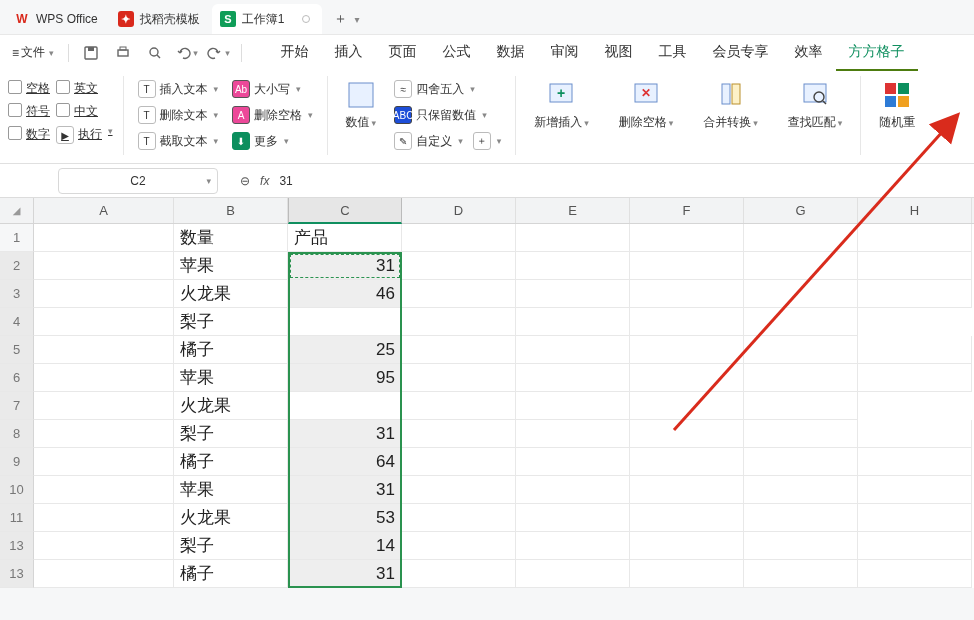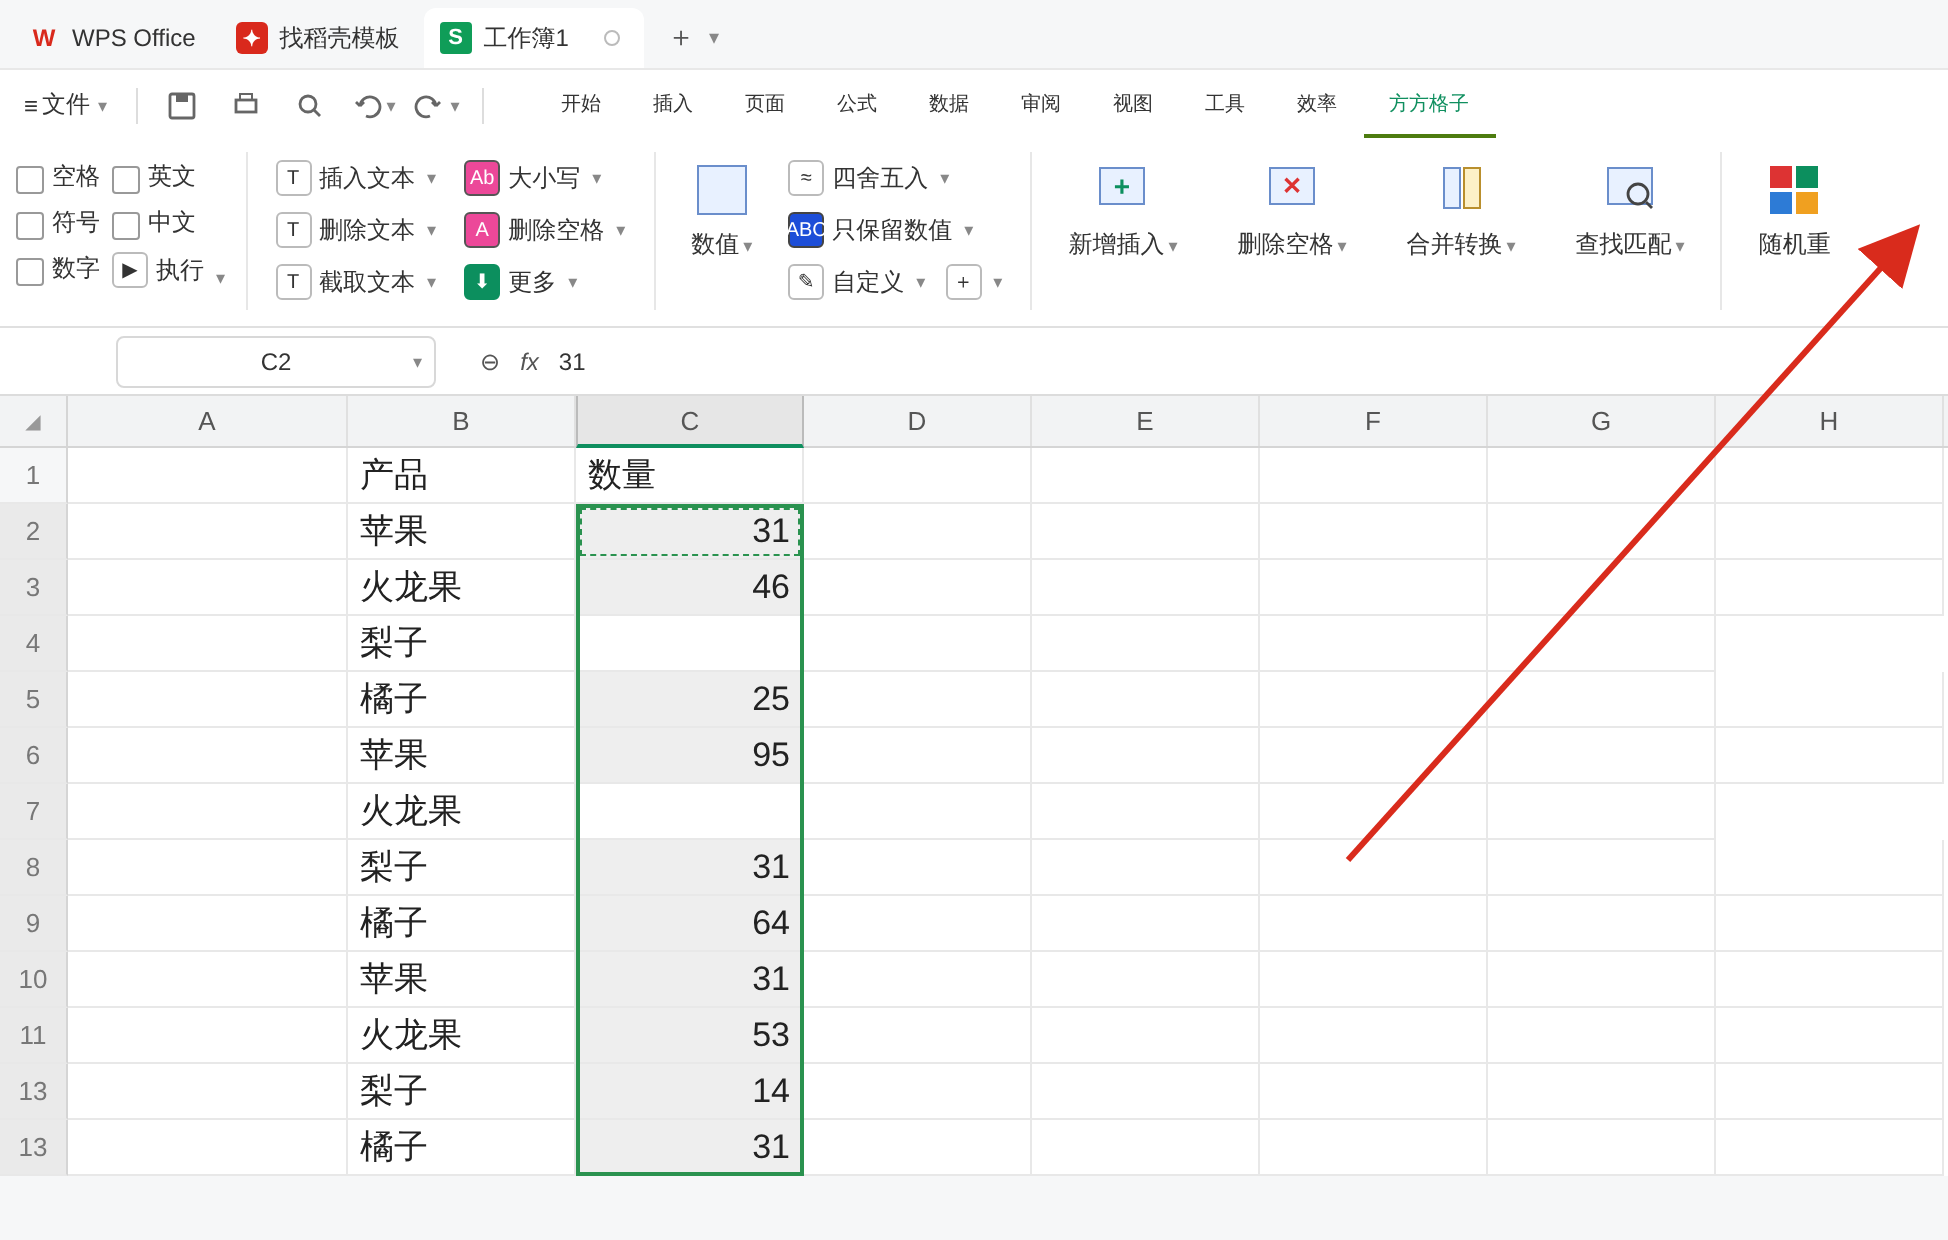--- a/index.html
+++ b/index.html
@@ -16,30 +16,30 @@
   .app-tab span.label { color:#333; }
   .tab-close-dot { width:8px; height:8px; border:1px solid #bbb; border-radius:50%; margin-left:12px; }
   .add-tab { width:24px; height:24px; display:flex; align-items:center; justify-content:center; margin-left:6px; font-size:14px; color:#555; cursor:pointer;}
   .tab-chev { width:16px; margin-left:2px; color:#888; font-size:10px;}
 
   
   .menubar { height: 36px; background: #fff; border-top: 1px solid #e8e8e8; display:flex; align-items:center; padding: 0 6px; gap:4px; }
   .tb-btn { width: 28px; height: 26px; display:flex; align-items:center; justify-content:center; color:#555; border-radius:4px;}
   .file-menu { padding: 4px 6px; display:flex; align-items:center; gap:2px; color:#333;}
   .menu-tabs { display:flex; gap: 0; margin-left: 18px; }
-  .menu-tab { padding: 8px 13px; color:#333; font-size: 10px;}
+  .menu-tab { padding: 8px 13px; color:#333; font-size: 14px;}
   .menu-tab.active { color:#0f8f5f; border-bottom:2px solid #4d7c0f; margin-bottom:-1px;}
   .menu-sep { width:1px; height:18px; background:#ddd; margin: 0 4px; align-self:center;}
 
   
   .ribbon { background:#fff; border-bottom:1px solid #e0e0e0; display:flex; padding:6px 8px 8px; height: 94px;}
   .ribbon-group { display:flex; align-items:flex-start; gap: 6px; border-right:1px solid #e7e7e7; padding-right:10px; margin-right:10px;}
   .ribbon-group.last { border-right:none; }
   .check-col { display:flex; flex-direction:column; gap:6px; padding-top:4px;}
-  .check-item { display:flex; align-items:flex-end; gap:4px; color:#333; font-size:12px;}
+  .check-item { display:flex; align-items:flex-start; gap:4px; color:#333; font-size:12px;text-decoration:underline;}
   .check-box { width:14px; height:14px; border:1px solid #999; border-radius:2px;}
   .btn-col { display:flex; flex-direction:column; gap:4px; padding-top:2px;}
   .r-btn { display:flex; align-items:center; gap:4px; padding:2px 4px; color:#333; font-size:12px; white-space:nowrap;}
   .r-icon { width:18px; height:18px; display:inline-flex; align-items:center; justify-content:center; border:1px solid #bbb; border-radius:3px; font-size:10px; background:#fff;}
   .r-icon.ab { background:#ec4899; color:#fff; border-color:#555;}
   .dd { color:#888; font-size:9px; margin-left:2px;}
   .big-btn { display:flex; flex-direction:column; align-items:center; gap:4px; padding: 4px 8px; color:#333; font-size:12px; white-space:nowrap;}
   .big-btn .big-icon { width:30px; height:30px; display:flex; align-items:center; justify-content:center;}
 
   
@@ -135,20 +135,21 @@
   <div class="menu-sep"></div>
   <div class="menu-tabs">
     <div class="menu-tab">开始</div>
     <div class="menu-tab">插入</div>
     <div class="menu-tab">页面</div>
     <div class="menu-tab">公式</div>
     <div class="menu-tab">数据</div>
     <div class="menu-tab">审阅</div>
     <div class="menu-tab">视图</div>
     <div class="menu-tab">工具</div>
+    <div class="menu-tab">会员专享</div>
     <div class="menu-tab">效率</div>
     <div class="menu-tab active">方方格子</div>
   </div>
 </div>
 
 <div class="ribbon">
   <div class="ribbon-group">
     <div class="check-col">
       <div class="check-item">
           <span class="check-box"></span>
@@ -322,22 +323,22 @@
     <div class="col-h">D</div>
     <div class="col-h">E</div>
     <div class="col-h">F</div>
     <div class="col-h">G</div>
     <div class="col-h">H</div>
   </div>
   <div class="rows" id="rows">
       <div class="row">
         <div class="row-h">1</div>
         <div class="cell " style="width: 140px;"></div>
+        <div class="cell colB">数量</div>
         <div class="cell colB">产品</div>
-        <div class="cell colB">数量</div>
         <div class="cell "></div>
         <div class="cell "></div>
         <div class="cell "></div>
         <div class="cell "></div>
         <div class="cell "></div>
       </div>
       <div class="row">
         <div class="row-h sel">2</div>
         <div class="cell " style="width: 140px;"></div>
         <div class="cell colB">苹果</div>

